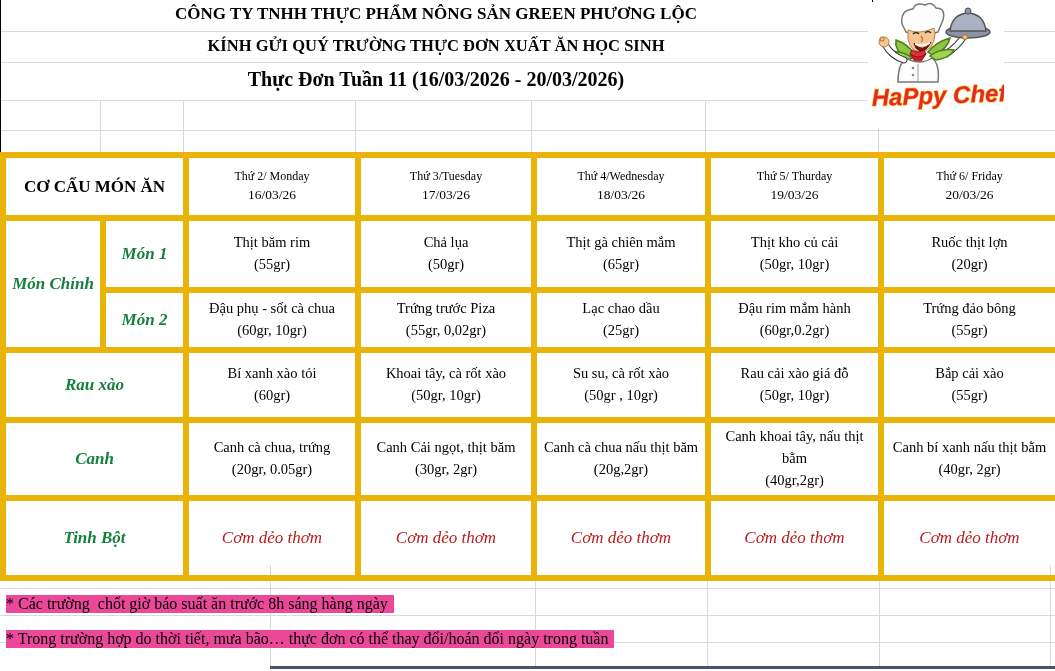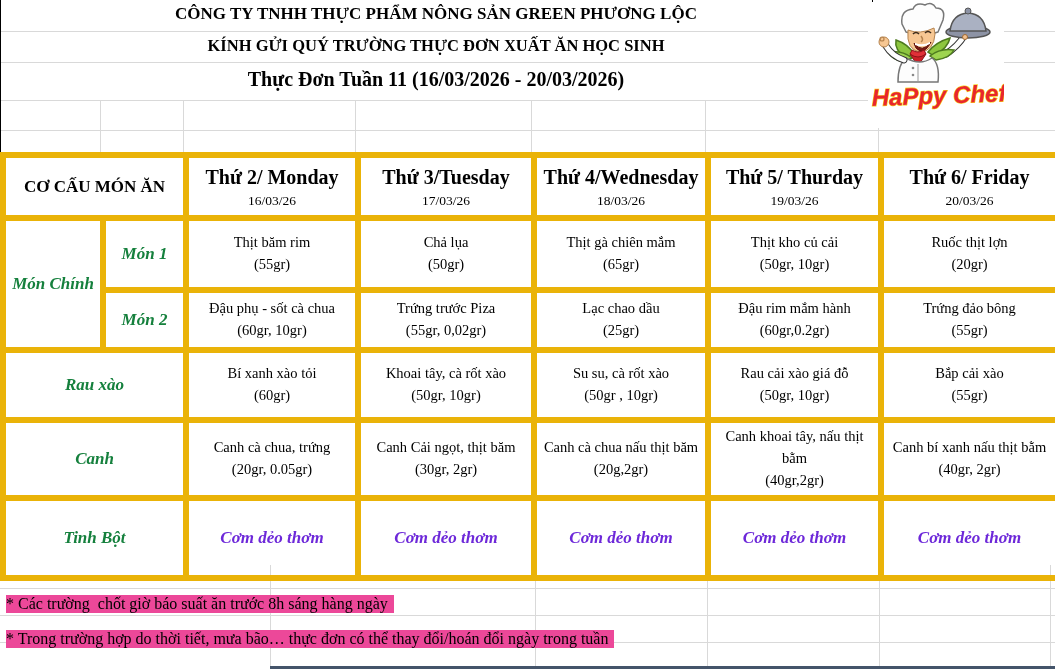--- a/index.html
+++ b/index.html
@@ -21,25 +21,25 @@
 
   
   #logo{position:absolute;left:868px;top:2px;width:136px;height:126px;background:#fff;}
 
   
   table.menu{position:absolute;left:0;top:152px;border-collapse:collapse;table-layout:fixed;
              width:1055px;}
   table.menu td{border:6px solid #eab308;text-align:center;vertical-align:middle;
                 padding:1px 3px;overflow:hidden;}
   .corner{font-weight:bold;font-size:17px;}
-  .dayname{font-weight:bold;font-size:20px;line-height:1.45;}
+  .dayname{font-weight:normal;font-size:12px;line-height:1.45;}
   .daydate{font-size:13.5px;line-height:1.4;}
   .redlbl{color:#15803d;font-weight:bold;font-style:italic;font-size:17px;}
   .dish{font-size:14.5px;line-height:1.5;}
-  .rice{color:#6d28d9;font-weight:bold;font-style:italic;font-size:17px;}
+  .rice{color:#b91c1c;font-weight:normal;font-style:italic;font-size:17px;}
 
   
   .note{position:absolute;left:6px;font-size:16px;background:#ec4899;padding-right:6px;white-space:pre;}
   .n1{top:595px;}
   .n2{top:622px;margin-top:8px;}
 </style>
 </head>
 <body>
 
 <div id="page">

